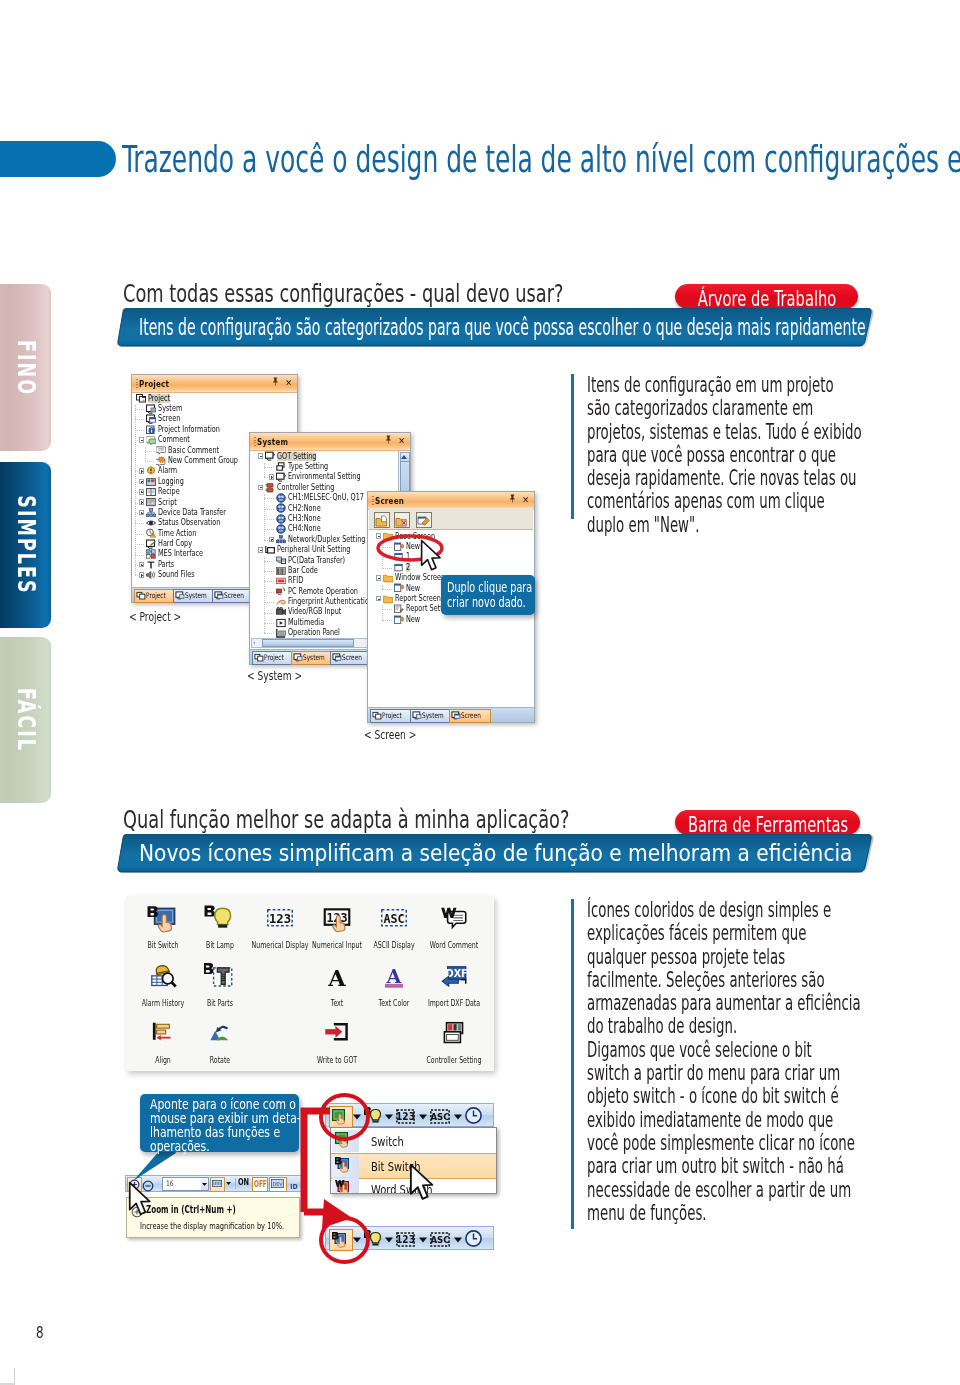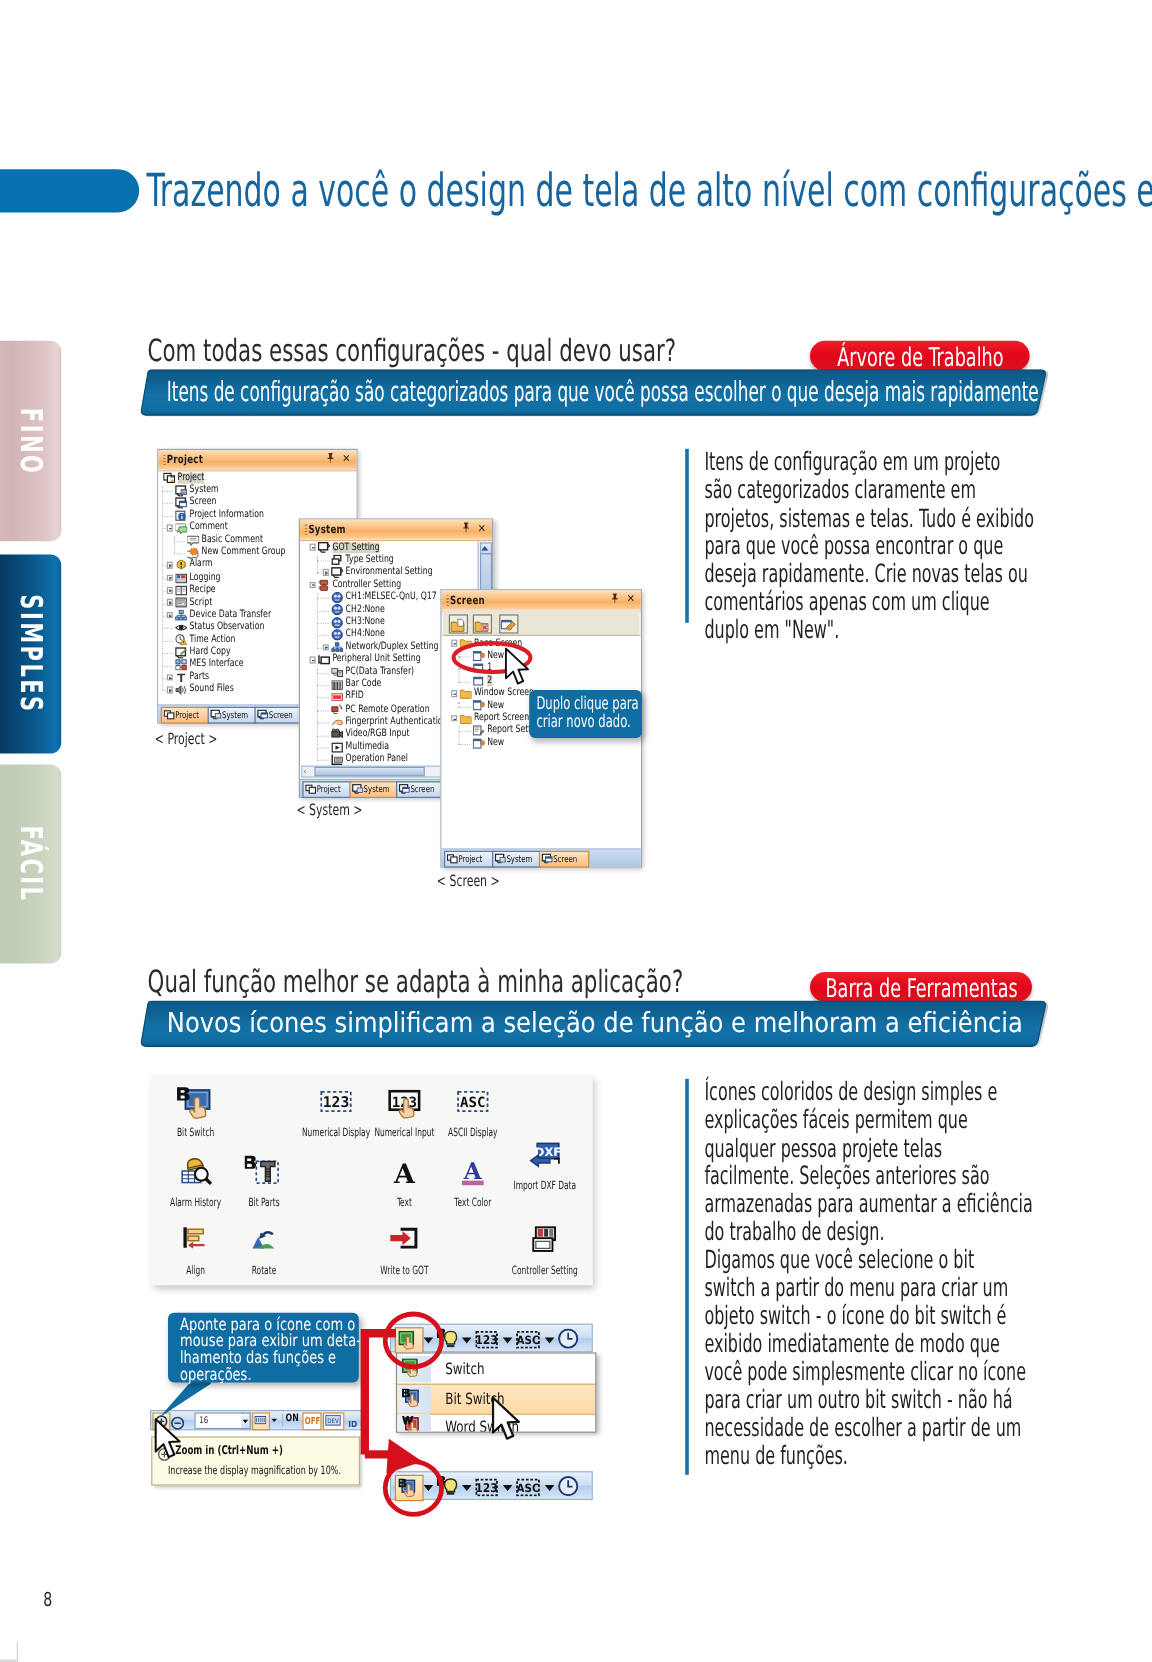--- a/index.html
+++ b/index.html
@@ -854,20 +854,30 @@
       <span class="ic"><svg width="32" height="32" viewBox="0 0 30 30">
           <rect x="7" y="4" width="19" height="15" fill="#3a6bb0" stroke="#18355f" stroke-width="1.2"></rect>
           <rect x="9" y="6" width="15" height="11" fill="none" stroke="#7fa8db" stroke-width="1"></rect>
           <g transform="translate(-0.5,0)">
             <path d="M1 2 h6.5 q3 0 3 2.6 q0 1.8 -1.7 2.2 q2 0.4 2 2.5 q0 3 -3.4 3 H1 z M3.8 4.2 v2 h2.4 q1 0 1 -1 q0 -1 -1 -1 z M3.8 8.4 v2.4 h2.6 q1.2 0 1.2 -1.2 q0 -1.2 -1.2 -1.2 z" fill="#111"></path>
           </g>
           <path d="M16.5 10 q1.6 0 1.6 1.8 v5.4 h1.2 q2.6 0 3 2 l0.6 3.4 q0.3 2.2 -2 2.6 l-4.5 0.8 q-2.4 0.4 -3.6 -1.4 l-2 -3 q-0.8 -1.3 0.4 -2.1 q1 -0.7 2 0.4 l1 1.1 v-9.2 q0 -1.8 1.7 -1.8 z" fill="#f2d2ae" stroke="#b5793c" stroke-width="1.1"></path>
         </svg></span>
       <b>Bit Switch</b>
     </div>
+    <div class="gi" style="left:93.5px;top:8px;">
+      <span class="ic"><svg width="32" height="32" viewBox="0 0 30 30">
+          <g transform="translate(-0.5,-0.5)">
+            <path d="M1 2 h6.5 q3 0 3 2.6 q0 1.8 -1.7 2.2 q2 0.4 2 2.5 q0 3 -3.4 3 H1 z M3.8 4.2 v2 h2.4 q1 0 1 -1 q0 -1 -1 -1 z M3.8 8.4 v2.4 h2.6 q1.2 0 1.2 -1.2 q0 -1.2 -1.2 -1.2 z" fill="#111"></path>
+          </g>
+          <path d="M17.5 4 q7.4 0 7.4 7 q0 3.6 -2.6 5.8 v2.4 h-9.6 v-2.4 q-2.6 -2.2 -2.6 -5.8 q0 -7 7.4 -7 z" fill="#efe271" stroke="#8e8720" stroke-width="1.4"></path>
+          <rect x="13.2" y="19.2" width="8.6" height="3" fill="#222"></rect>
+        </svg></span>
+      <b>Bit Lamp</b>
+    </div>
     <div class="gi" style="left:154.0px;top:8px;">
       <span class="ic"><svg width="32" height="32" viewBox="0 0 30 30">
           <rect x="3.5" y="5.5" width="23" height="15" fill="none" stroke="#2b4f86" stroke-width="1.4" stroke-dasharray="2.6 2"></rect>
           <text x="15" y="17.4" font-family="DejaVu Sans Mono" font-size="11.5" font-weight="bold" text-anchor="middle" fill="#111">123</text>
         </svg></span>
       <b>Numerical Display</b>
     </div>
     <div class="gi" style="left:211.0px;top:8px;">
       <span class="ic"><svg width="32" height="32" viewBox="0 0 30 30">
           <rect x="3.5" y="5" width="23" height="14.5" fill="none" stroke="#111" stroke-width="2"></rect>
@@ -875,20 +885,28 @@
           <path d="M16.5 11 q1.5 0 1.5 1.7 v5 h1.1 q2.4 0 2.8 1.8 l0.5 3.2 q0.3 2 -1.8 2.4 l-4.2 0.7 q-2.2 0.4 -3.3 -1.3 l-1.8 -2.8 q-0.8 -1.2 0.4 -1.9 q0.9 -0.6 1.8 0.4 l0.9 1 v-8.5 q0 -1.7 1.6 -1.7 z" fill="#f2d2ae" stroke="#b5793c" stroke-width="1.1"></path>
         </svg></span>
       <b>Numerical Input</b>
     </div>
     <div class="gi" style="left:268.0px;top:8px;">
       <span class="ic"><svg width="32" height="32" viewBox="0 0 30 30">
           <rect x="3.5" y="5.5" width="23" height="15" fill="none" stroke="#2b4f86" stroke-width="1.4" stroke-dasharray="2.6 2"></rect>
           <text x="15" y="17.5" font-family="DejaVu Sans Mono" font-size="11" font-weight="bold" text-anchor="middle" fill="#111">ASC</text>
         </svg></span>
       <b>ASCII Display</b>
+    </div>
+    <div class="gi" style="left:328.0px;top:8px;">
+      <span class="ic"><svg width="32" height="32" viewBox="0 0 30 30">
+          <path d="M11 7 h13 q2 0 2 2 v7 q0 2 -2 2 h-7 l-3.5 4 v-4 h-2.5 q-2 0 -2 -2 v-7 q0 -2 2 -2 z" fill="#fff" stroke="#111" stroke-width="1.5"></path>
+          <path d="M14.5 10.5 h9 M14.5 13 h9 M14.5 15.5 h9" stroke="#666" stroke-width="1"></path>
+          <path d="M3 3.5 h2.8 l1.6 5.4 l1.4 -5.4 h2.6 l1.5 5.4 l1.6 -5.4 h2.8 l-3 9.6 h-2.6 l-1.6 -5.4 l-1.6 5.4 h-2.6 z" fill="#111"></path>
+        </svg></span>
+      <b>Word Comment</b>
     </div>
     <div class="gi" style="left:37.0px;top:66px;">
       <span class="ic"><svg width="32" height="32" viewBox="0 0 30 30">
           <path d="M11 4.2 q6.2 -2.5 9 2.6 l0.8 2 l-11.6 2.5 l-0.4 -2 q-0.6 -3.6 2.2 -5.1 z" fill="#e8b93a" stroke="#5a4210" stroke-width="1.1"></path>
           <path d="M9 10.6 l11.6 -2.4 l0.3 1.6 l-11.6 2.4 z" fill="#c8952a" stroke="#5a4210" stroke-width="0.9"></path>
           <rect x="4.5" y="13" width="14.5" height="9" fill="#fff" stroke="#2b4f86" stroke-width="1.2"></rect>
           <path d="M4.5 16 h14.5 M4.5 19 h14.5 M9.3 13 v9 M14.2 13 v9" stroke="#2b4f86" stroke-width="0.9"></path>
           <circle cx="19.5" cy="15.5" r="5" fill="#fff" stroke="#111" stroke-width="1.6"></circle>
           <path d="M23 19 l4 4" stroke="#111" stroke-width="2.6"></path>
         </svg></span>
@@ -911,21 +929,21 @@
         </svg></span>
       <b>Text</b>
     </div>
     <div class="gi" style="left:268.0px;top:66px;">
       <span class="ic"><svg width="32" height="32" viewBox="0 0 30 30">
           <text x="15" y="19.5" font-family="DejaVu Serif" font-size="18" font-weight="bold" text-anchor="middle" fill="#32399b">A</text>
           <rect x="6.5" y="20.5" width="17" height="3.6" fill="#b865a8"></rect>
         </svg></span>
       <b>Text Color</b>
     </div>
-    <div class="gi" style="left:328.0px;top:52px;">
+    <div class="gi" style="left:328.0px;top:66px;">
       <span class="ic"><svg width="32" height="32" viewBox="0 0 30 30">
           <rect x="9" y="4.5" width="17" height="12" fill="#2f5fb0" stroke="#1a3a6e" stroke-width="1.2"></rect>
           <text x="17.5" y="14" font-family="DejaVu Sans" font-size="9" font-weight="bold" text-anchor="middle" fill="#fff">DXF</text>
           <path d="M22 16.5 h4 v4" fill="none" stroke="#111" stroke-width="1.4"></path>
           <path d="M4 18 l6 -4.5 v2.6 h9 v3.8 h-9 v2.6 z" fill="#2f5fb0" stroke="#1a3a6e" stroke-width="1.1"></path>
         </svg></span>
       <b>Import DXF Data</b>
     </div>
     <div class="gi" style="left:93.5px;top:123px;">
       <span class="ic"><svg width="32" height="32" viewBox="0 0 30 30">

